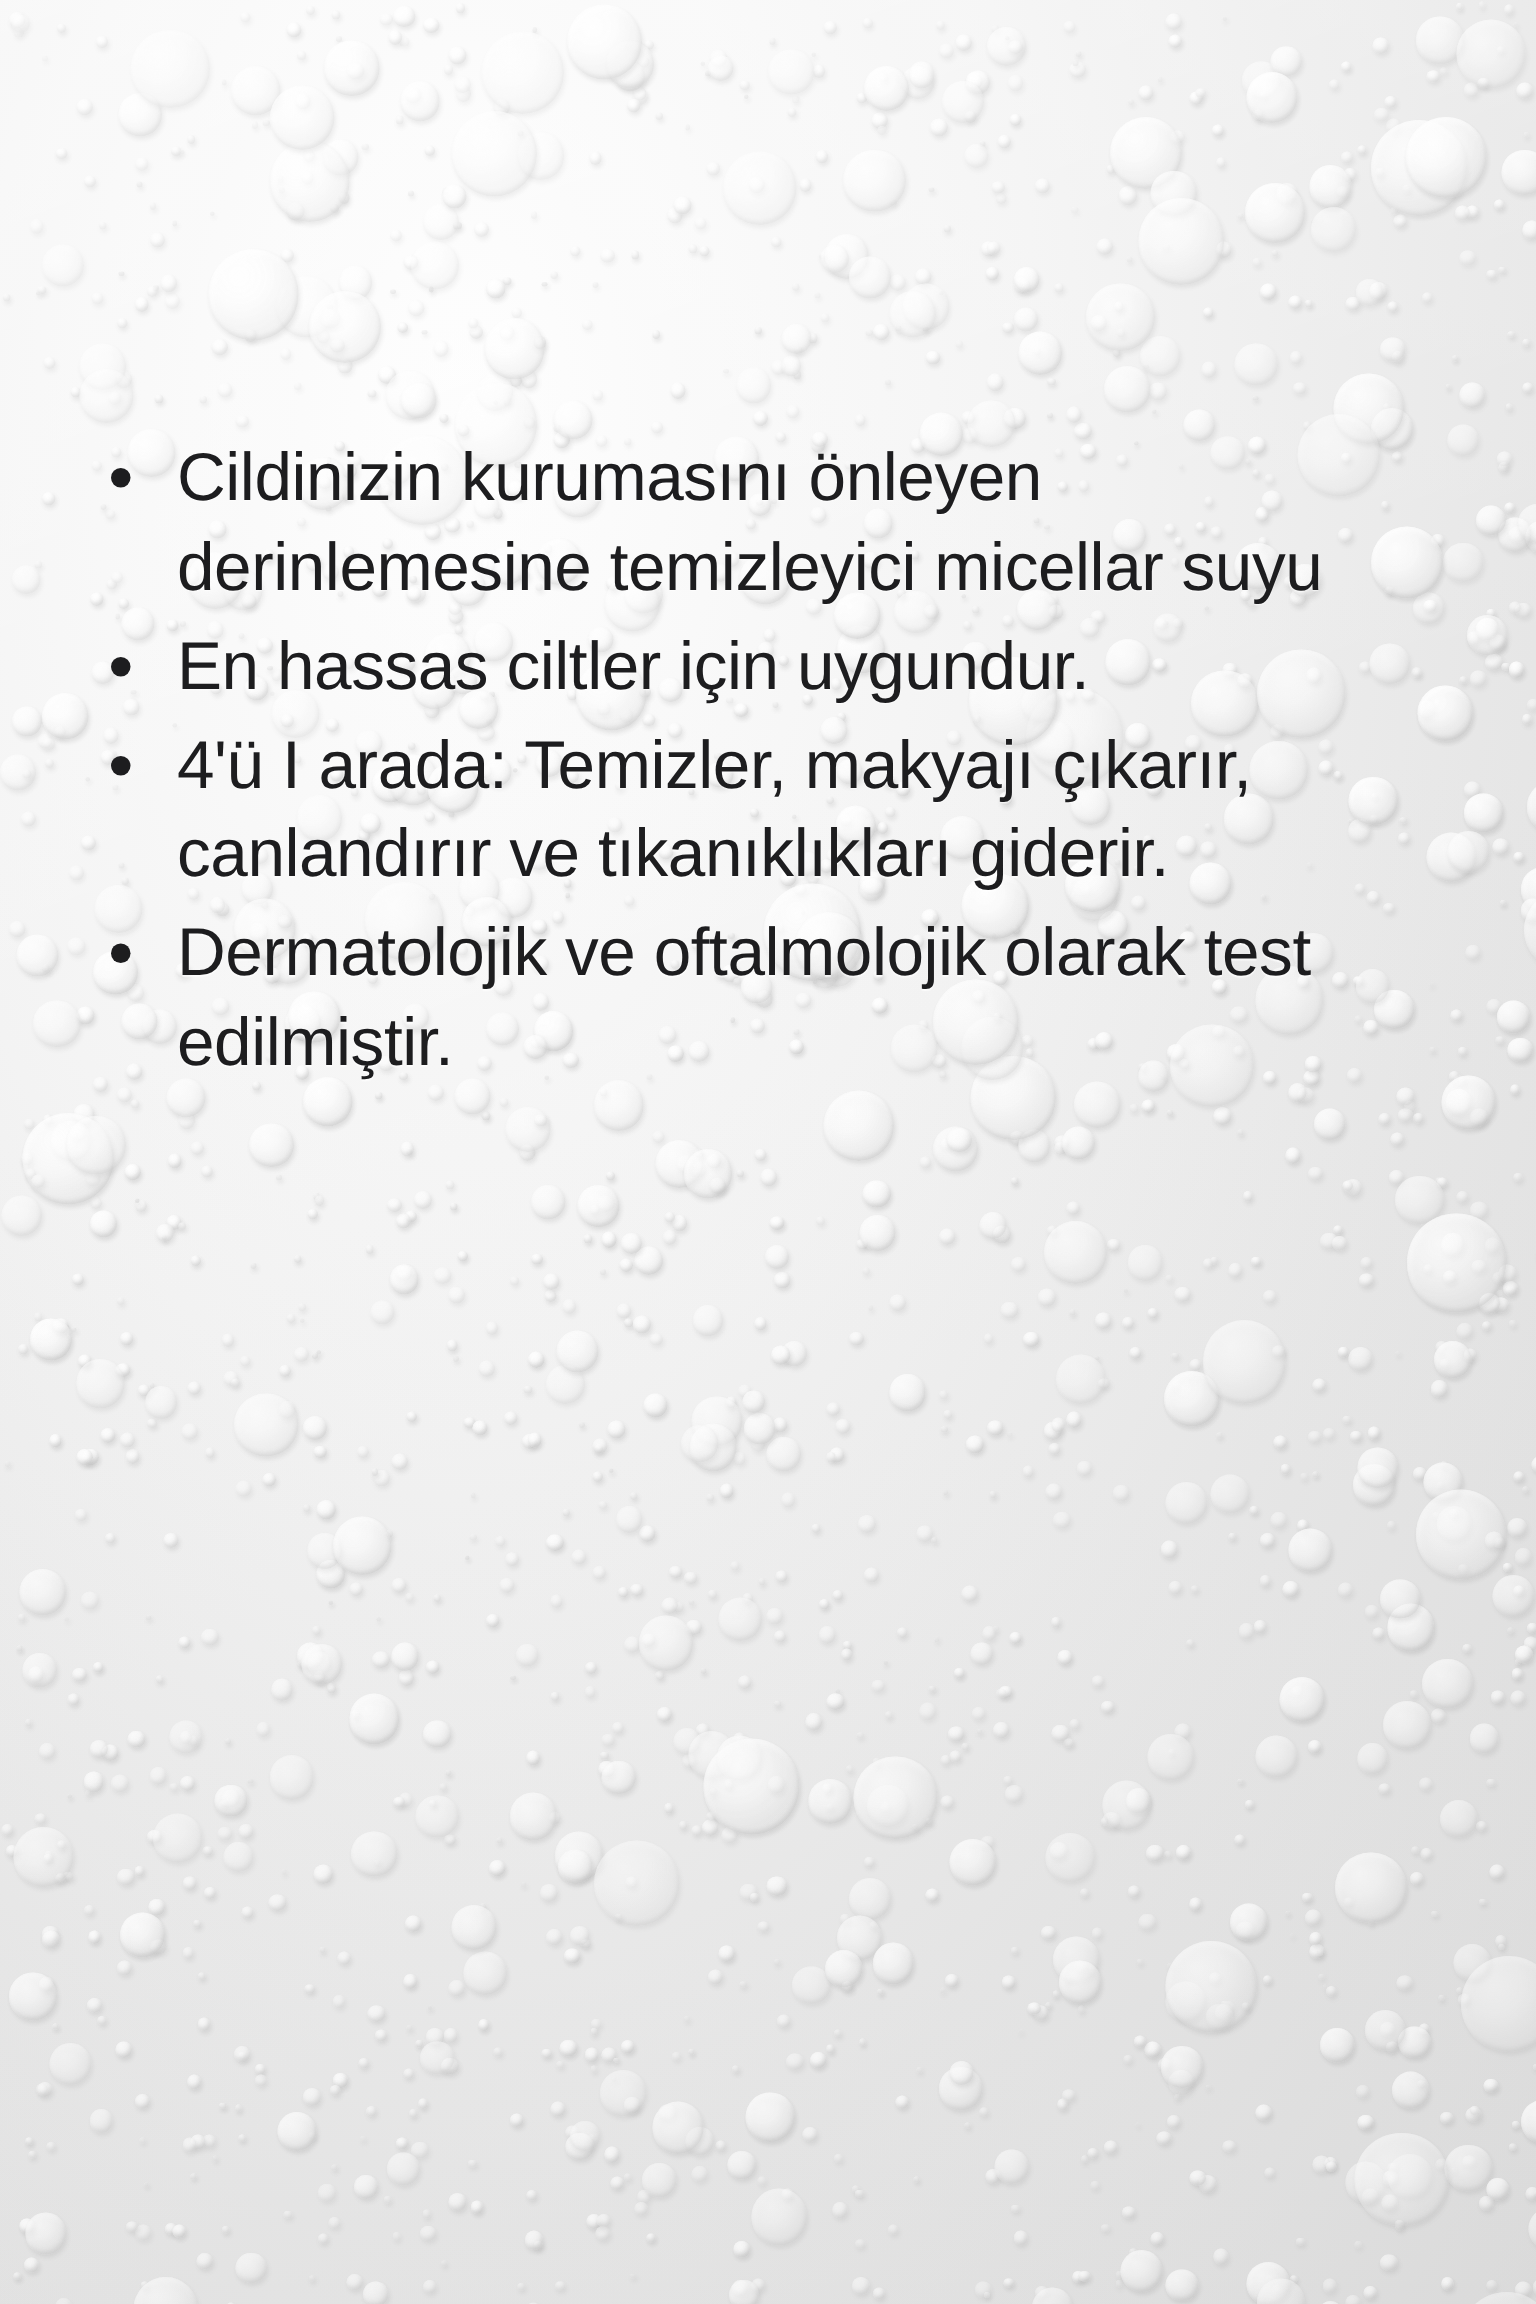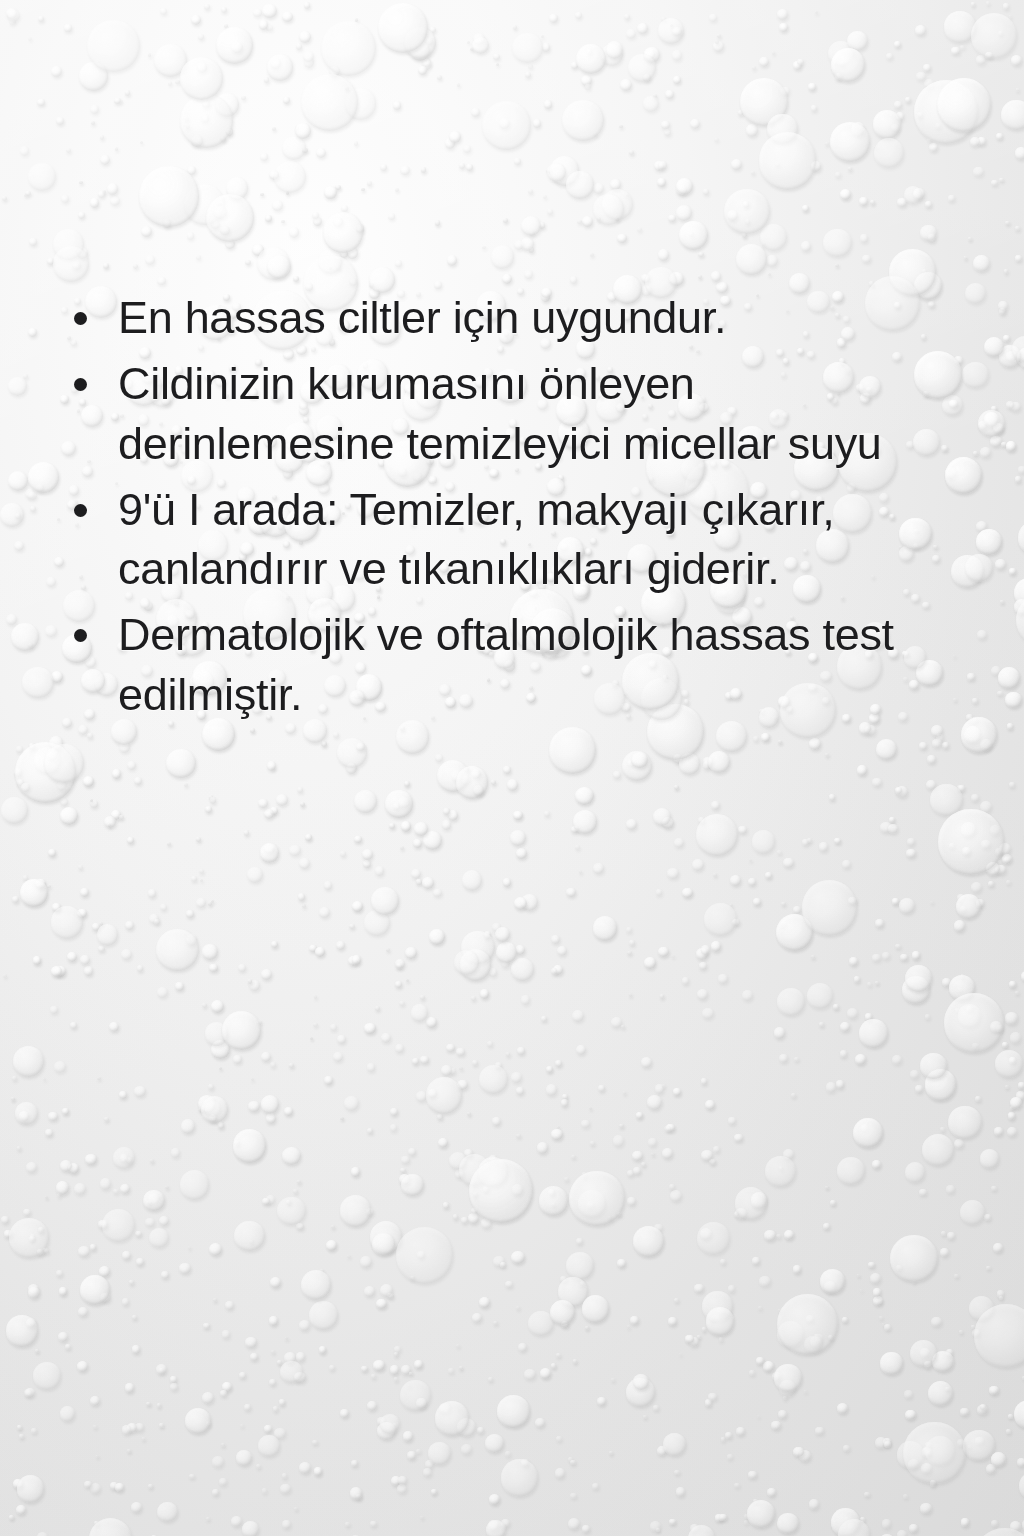--- a/index.html
+++ b/index.html
@@ -2053,21 +2053,21 @@
       <div class="drop" style="width: 29.3901px; height: 29.3901px; left: 1014.33px; top: 1399.63px; opacity: 0.93;"></div>
       <div class="drop" style="width: 65.0353px; height: 65.0353px; left: 508.915px; top: 589.11px; opacity: 0.87;"></div>
       <div class="drop" style="width: 60.2391px; height: 60.2391px; left: 138.99px; top: 166.276px; opacity: 0.9;"></div>
       <div class="drop" style="width: 36.1526px; height: 36.1526px; left: 710.46px; top: 571.678px; opacity: 0.93;"></div>
       <div class="drop" style="width: 44.8844px; height: 44.8844px; left: 529.987px; top: 608.474px; opacity: 0.82;"></div>
     </div>
   <div class="sheen"></div>
 
   <div class="content">
     <ul class="bullets">
+      <li><span>Cildinizin kurumasını önleyen derinlemesine temizleyici micellar suyu</span></li>
       <li><span>En hassas ciltler için uygundur.</span></li>
-      <li><span>Cildinizin kurumasını önleyen derinlemesine temizleyici micellar suyu</span></li>
-      <li><span>9'ü I arada: Temizler, makyajı çıkarır, canlandırır ve tıkanıklıkları giderir.</span></li>
-      <li><span>Dermatolojik ve oftalmolojik hassas test edilmiştir.</span></li>
+      <li><span>4'ü I arada: Temizler, makyajı çıkarır, canlandırır ve tıkanıklıkları giderir.</span></li>
+      <li><span>Dermatolojik ve oftalmolojik olarak test edilmiştir.</span></li>
     </ul>
   </div>
 
 
 </div>
 
 </body></html>

